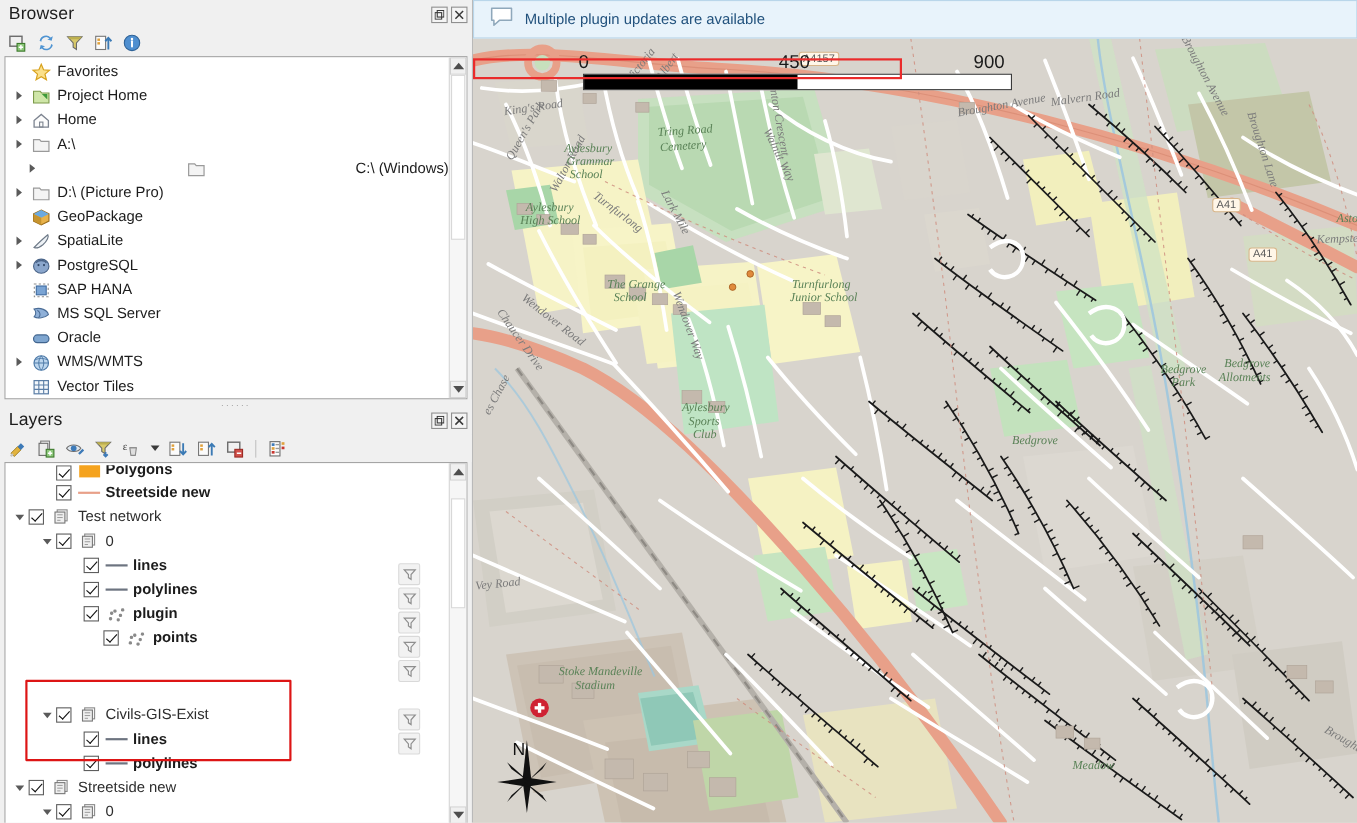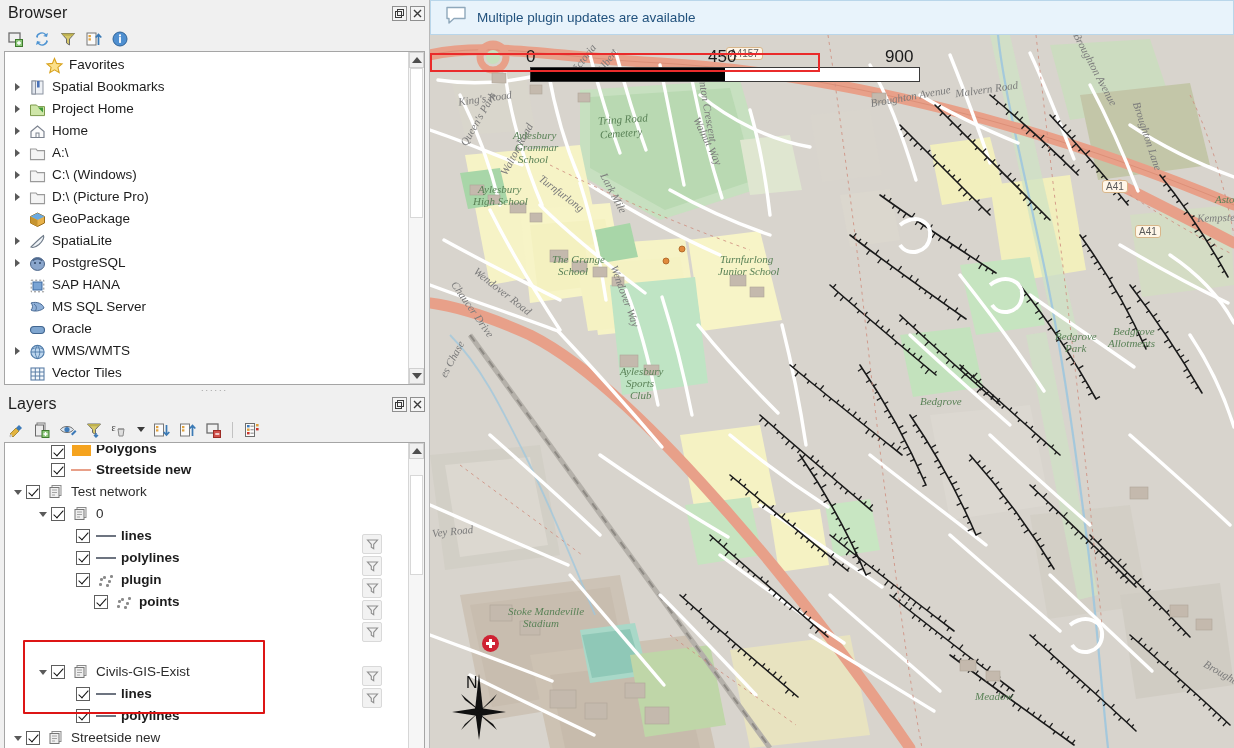--- a/index.html
+++ b/index.html
@@ -368,78 +368,65 @@
           <svg width="18" height="18" viewBox="0 0 18 18">
             <circle cx="9" cy="9" r="7" fill="#4f8fd0" stroke="#2f6398" stroke-width="1"></circle>
             <path d="M9 7.6 v4.6" stroke="#fff" stroke-width="1.8" stroke-linecap="round"></path>
             <circle cx="9" cy="5.4" r="1.1" fill="#fff"></circle>
           </svg>
         </div>
       </div>
 
       <div class="tree-wrap">
         <div class="tree" id="browser-tree">
-            <div class="row" style="padding-left: 21px;">
+            <div class="row" style="padding-left: 4px;">
               <div class="expander"></div>
               <div class="ico">
                 <svg width="19" height="17" viewBox="0 0 19 17">
                   <polygon points="9.5,1.5 11.6,6.4 17,6.9 12.9,10.4 14.2,15.6 9.5,12.8 4.8,15.6 6.1,10.4 2,6.9 7.4,6.4" fill="#fbe08a" stroke="#d8a21e" stroke-width="1.1"></polygon>
                 </svg>
               </div>
               <div class="lbl">Favorites</div>
             </div>
             <div class="row" style="padding-left: 4px;">
               <div class="expander">
                 <div class="arrow-right"></div>
               </div>
               <div class="ico">
                 <svg width="19" height="17" viewBox="0 0 19 17">
-                  <rect x="4" y="2" width="11" height="13" fill="#eef1f5" stroke="#8c93a0" stroke-width="1"></rect>
-                  <rect x="4" y="2" width="3.5" height="13" fill="#dfe4ec" stroke="#8c93a0" stroke-width="1"></rect>
-                  <rect x="9" y="2" width="2.6" height="6.5" fill="#4a72b8"></rect>
-                </svg>
-              </div>
-              <div class="lbl">Spatial Bookmarks</div>
+                  <path d="M2.5 4 h6 l1.5 1.6 h6.5 v9 h-14z" fill="#cfe6a8" stroke="#7c9a4a" stroke-width="1"></path>
+                  <polygon points="10,6.5 15,6.5 15,11.5" fill="#3e9a3a"></polygon>
+                </svg>
+              </div>
+              <div class="lbl">Project Home</div>
             </div>
             <div class="row" style="padding-left: 4px;">
               <div class="expander">
                 <div class="arrow-right"></div>
               </div>
               <div class="ico">
                 <svg width="19" height="17" viewBox="0 0 19 17">
-                  <path d="M2.5 4 h6 l1.5 1.6 h6.5 v9 h-14z" fill="#cfe6a8" stroke="#7c9a4a" stroke-width="1"></path>
-                  <polygon points="10,6.5 15,6.5 15,11.5" fill="#3e9a3a"></polygon>
-                </svg>
-              </div>
-              <div class="lbl">Project Home</div>
+                  <path d="M3 8.5 L9.5 3 L16 8.5 v6 h-13z" fill="#fcfcfc" stroke="#7d8490" stroke-width="1.2"></path>
+                  <rect x="8" y="10" width="3" height="4.5" fill="none" stroke="#7d8490" stroke-width="1"></rect>
+                </svg>
+              </div>
+              <div class="lbl">Home</div>
             </div>
             <div class="row" style="padding-left: 4px;">
               <div class="expander">
                 <div class="arrow-right"></div>
               </div>
               <div class="ico">
                 <svg width="19" height="17" viewBox="0 0 19 17">
-                  <path d="M3 8.5 L9.5 3 L16 8.5 v6 h-13z" fill="#fcfcfc" stroke="#7d8490" stroke-width="1.2"></path>
-                  <rect x="8" y="10" width="3" height="4.5" fill="none" stroke="#7d8490" stroke-width="1"></rect>
-                </svg>
-              </div>
-              <div class="lbl">Home</div>
-            </div>
-            <div class="row" style="padding-left: 4px;">
-              <div class="expander">
-                <div class="arrow-right"></div>
-              </div>
-              <div class="ico">
-                <svg width="19" height="17" viewBox="0 0 19 17">
                   <path d="M2.5 4 h5.5 l1.4 1.6 h7.1 v9 h-14z" fill="#f4f4f4" stroke="#9a9a9a" stroke-width="1.1"></path>
                 </svg>
               </div>
               <div class="lbl">A:\</div>
             </div>
-            <div class="row" style="padding-left: 4px;">
+            <div class="row" style="padding-left: 16px; justify-content: space-between;">
               <div class="expander">
                 <div class="arrow-right"></div>
               </div>
               <div class="ico">
                 <svg width="19" height="17" viewBox="0 0 19 17">
                   <path d="M2.5 4 h5.5 l1.4 1.6 h7.1 v9 h-14z" fill="#f4f4f4" stroke="#9a9a9a" stroke-width="1.1"></path>
                 </svg>
               </div>
               <div class="lbl">C:\ (Windows)</div>
             </div>

